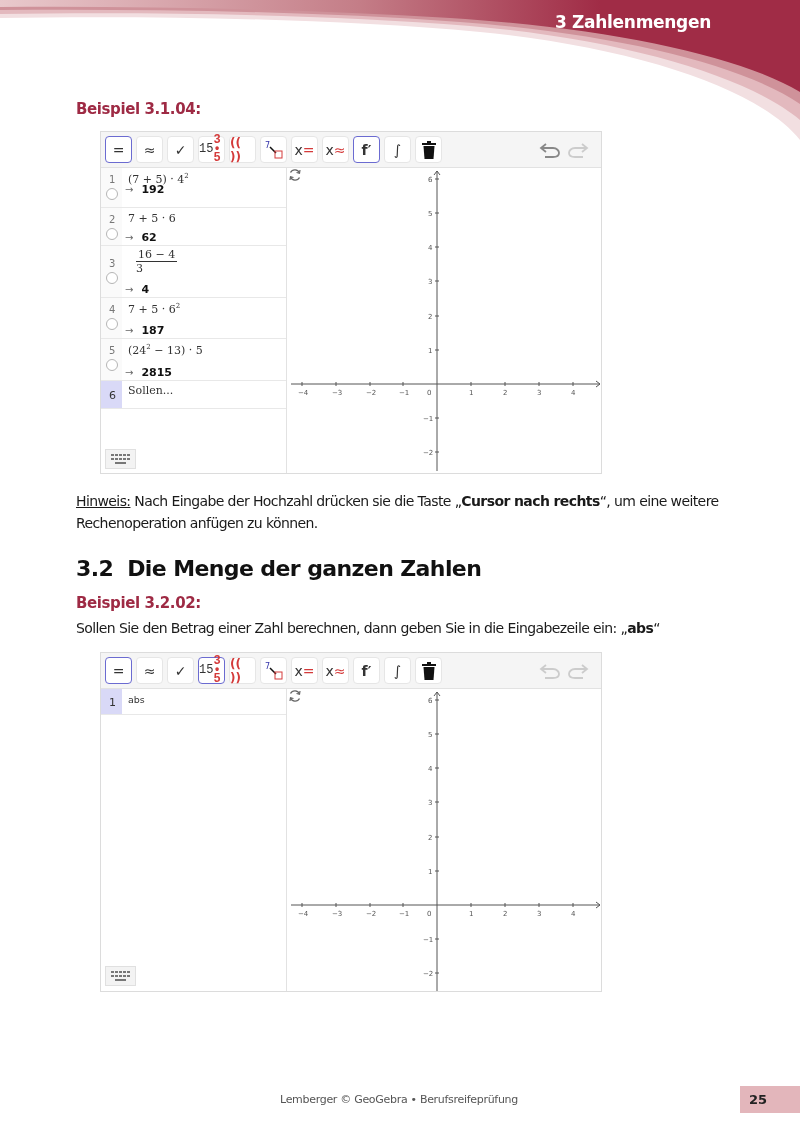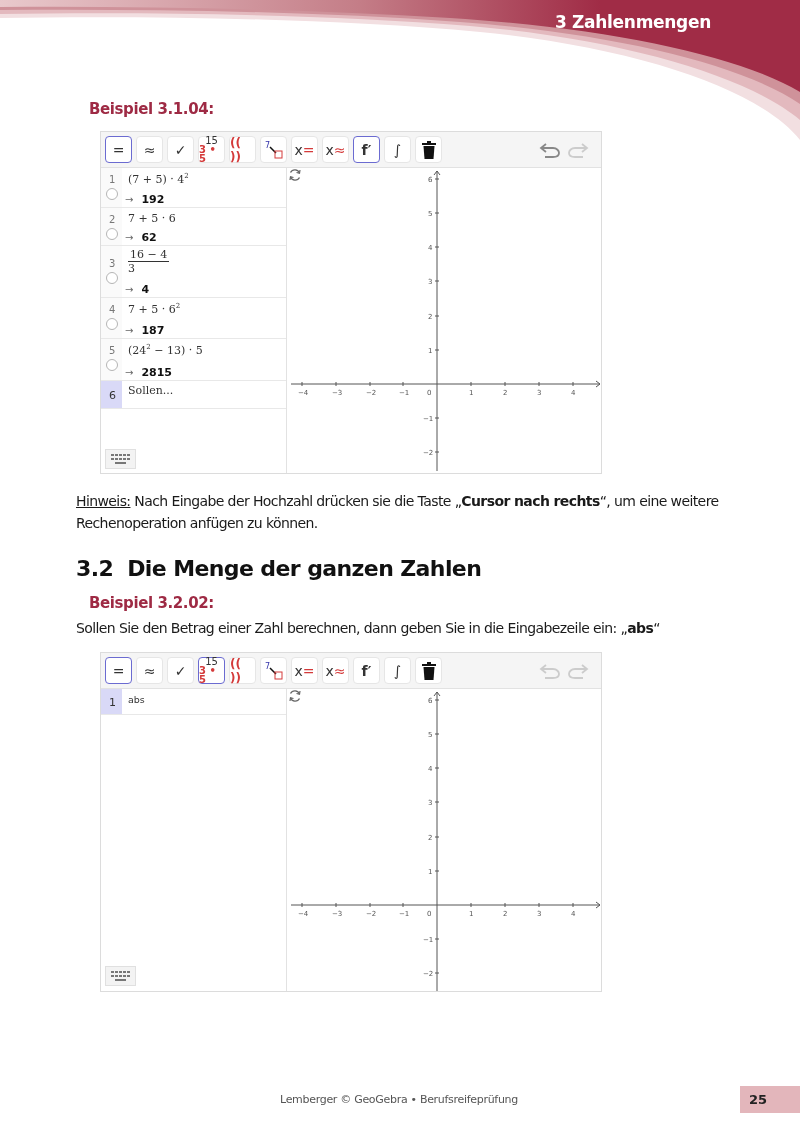--- a/index.html
+++ b/index.html
@@ -3,45 +3,45 @@
 <meta charset="utf-8">
 <style>
   * { box-sizing: border-box; margin: 0; padding: 0; }
   html, body { width: 800px; height: 1131px; background: #ffffff; overflow: hidden; }
   body { position: relative; font-family: "Liberation Sans", "DejaVu Sans", sans-serif; color: #1a1a1a; }
 
   
   .banner { position: absolute; left: 0; top: 0; width: 723px; height: 140px; }
   .chapter-title { position: absolute; right: 12px; top: 12px; color: #ffffff; font-weight: bold; font-size: 17px; font-family: "DejaVu Sans", sans-serif; letter-spacing: -0.3px; }
 
-  .example-heading { position: absolute; left: 76px; color: #9e2a44; font-weight: bold; font-size: 15px; font-family: "DejaVu Sans", sans-serif; letter-spacing: -0.4px; margin-left: 13px; }
+  .example-heading { position: absolute; left: 76px; color: #9e2a44; font-weight: bold; font-size: 15px; font-family: "DejaVu Sans", sans-serif; letter-spacing: -0.4px; }
 
   
   .ggb { position: absolute; left: 100px; width: 502px; border: 1px solid #dcdcdc; background: #fff; }
   .ggb-toolbar { position: absolute; left: 0; top: 0; width: 100%; height: 36px; background: #f5f5f5; border-bottom: 1px solid #e2e2e2; }
   .tb-btn { position: absolute; top: 4px; width: 27px; height: 27px; background: #fff; border: 1px solid #e6e6e6; border-radius: 4px; display: flex; align-items: center; justify-content: center; font-family: "DejaVu Sans", sans-serif; font-size: 14px; color: #333; }
   .tb-btn.selected { border: 1.5px solid #6b6bd1; }
   .tb-btn .red { color: #d43a3a; }
-  .tb-btn.frac { flex-direction: column; font-size: 10px; line-height: 9px; }
+  .tb-btn.frac { flex-direction: row; font-size: 12px; line-height: 9px; font-family: Liberation Mono, monospace; }
   .tb-btn.frac .n { color: #333; }
   .tb-btn.frac .d { color: #d43a3a; font-weight: bold; }
   .undo-area { position: absolute; right: 12px; top: 9px; display: flex; gap: 6px; }
 
   .algebra { position: absolute; left: 0; top: 36px; width: 186px; bottom: 0; border-right: 1px solid #e2e2e2; background: #fff; }
   .a-row { position: absolute; left: 0; width: 185px; border-bottom: 1px solid #e8e8e8; }
   .a-row .num { position: absolute; left: 0; top: 0; bottom: 0; width: 21px; background: #fafafa; }
   .a-row .num span { position: absolute; left: 8px; top: 6px; font-size: 10px; color: #777; font-family: "DejaVu Sans", sans-serif; }
   .a-row .radio { position: absolute; left: 5px; top: 20px; width: 12px; height: 12px; border: 1px solid #b5b5b5; border-radius: 50%; background: #fff; }
   .a-row .expr { position: absolute; left: 27px; top: 4px; font-family: "DejaVu Serif", serif; font-size: 11px; color: #333; white-space: nowrap; }
   .a-row .expr sup { font-size: 7px; }
   .a-row .result { position: absolute; left: 24px; font-size: 11px; font-weight: bold; color: #111; font-family: "DejaVu Sans", sans-serif; }
   .a-row .result .arrow { font-weight: normal; color: #666; margin-right: 8px; font-size: 10px; }
   .a-row.active .num { background: #d9d9f7; }
   .a-row.active .num span { top: auto; bottom: 6px; color: #333; font-size: 11px; }
-  .frac-expr { display: inline-block; text-align: left; }
+  .frac-expr { display: inline-block; text-align: left; margin-left: 8px; }
   .frac-expr .top { display: block; border-bottom: 1px solid #333; padding: 0 2px; }
   .frac-expr .bot { display: block; }
   .placeholder { color: #8a8a8a; font-family: "DejaVu Sans", sans-serif; font-size: 9px; }
 
   .kbd { position: absolute; left: 4px; width: 31px; height: 20px; background: #f3f3f3; border: 1px solid #e0e0e0; display: flex; align-items: center; justify-content: center; }
 
   .graphics { position: absolute; left: 187px; top: 36px; right: 0; bottom: 0; background: #fff; }
   .graphics svg { position: absolute; left: 0; top: 0; }
   .refresh { position: absolute; right: 4px; top: 4px; }
 
@@ -141,21 +141,21 @@
     </div>
   </div>
 
   <div class="algebra">
     <div class="a-row" style="top:0; height:40px;">
       <div class="num">
           <span>1</span>
           <div class="radio"></div>
         </div>
       <div class="expr"><span>(7 + 5) · 4</span><sup>2</sup></div>
-      <div class="result" style="top:25px;"><span class="arrow">→</span><span>192</span></div>
+      <div class="result" style="top:15px;"><span class="arrow">→</span><span>192</span></div>
     </div>
     <div class="a-row" style="top:40px; height:38px;">
       <div class="num">
           <span>2</span>
           <div class="radio"></div>
         </div>
       <div class="expr">7 + 5 · 6</div>
       <div class="result" style="top:23px;"><span class="arrow">→</span><span>62</span></div>
     </div>
     <div class="a-row" style="top:78px; height:52px;">

